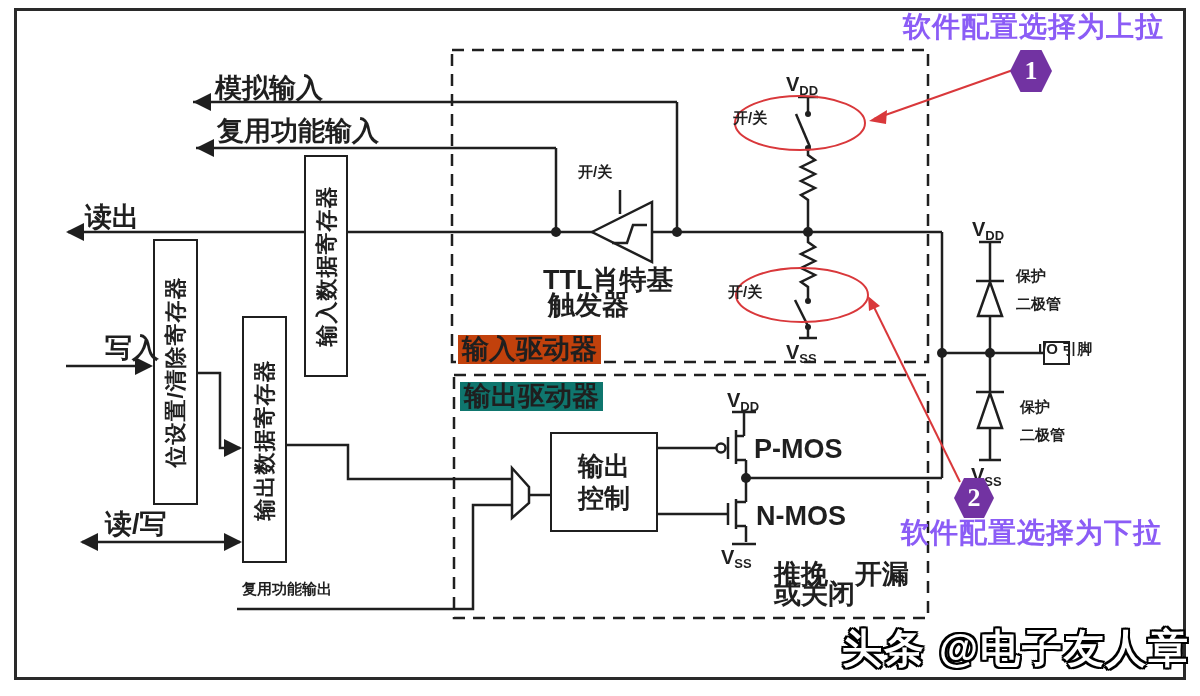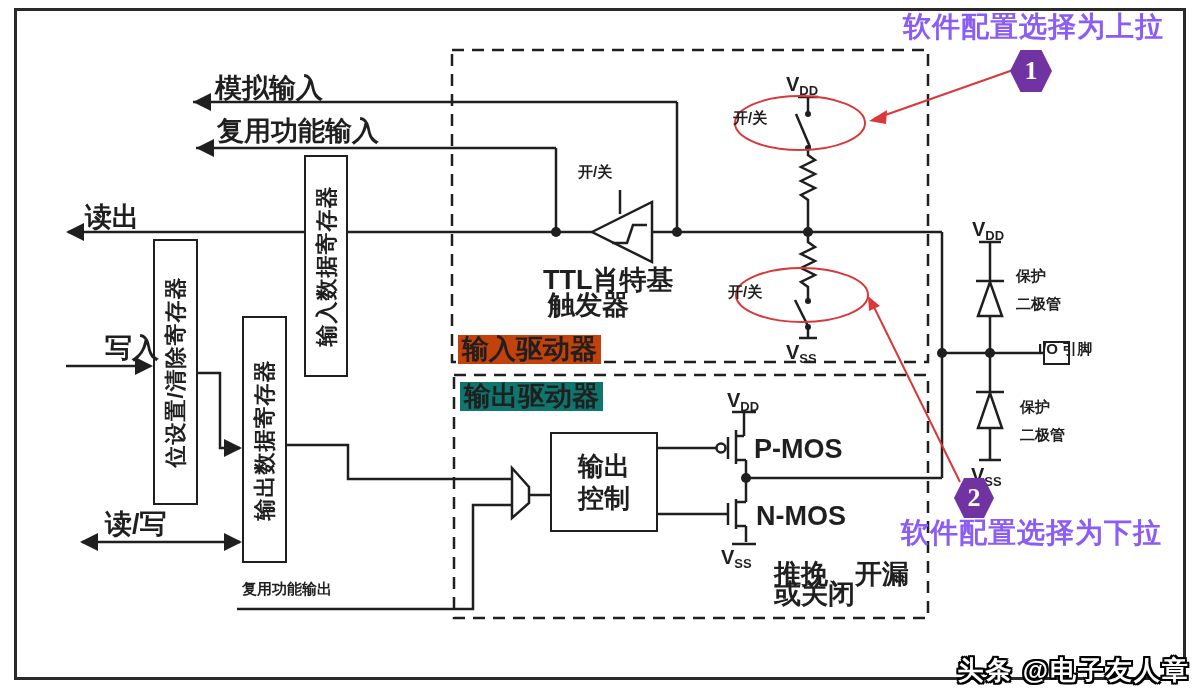--- a/index.html
+++ b/index.html
@@ -40,21 +40,21 @@
     color:#8b5cf6;font-family:"Liberation Serif","DejaVu Serif",serif;
     font-weight:bold;font-size:28px;letter-spacing:1px;
   }
   .badge{
     position:absolute;background:#7233a2;color:#fff;
     clip-path:polygon(25% 0%,75% 0%,100% 50%,75% 100%,25% 100%,0% 50%);
     display:flex;align-items:center;justify-content:center;
     font-size:26px;font-weight:bold;font-family:"Liberation Serif","DejaVu Serif",serif;
   }
   .watermark{
-    position:absolute;right:10px;bottom:8px;font-size:26px;font-weight:bold;
+    position:absolute;right:10px;bottom:20px;font-size:40px;font-weight:bold;
     color:#fff;letter-spacing:2px;
     text-shadow:-2px -2px 0 #000,2px -2px 0 #000,-2px 2px 0 #000,2px 2px 0 #000,
                  0 -2px 0 #000,0 2px 0 #000,-2px 0 0 #000,2px 0 0 #000;
   }
 </style>
 </head>
 <body>
 
 <div class="stage">
 

